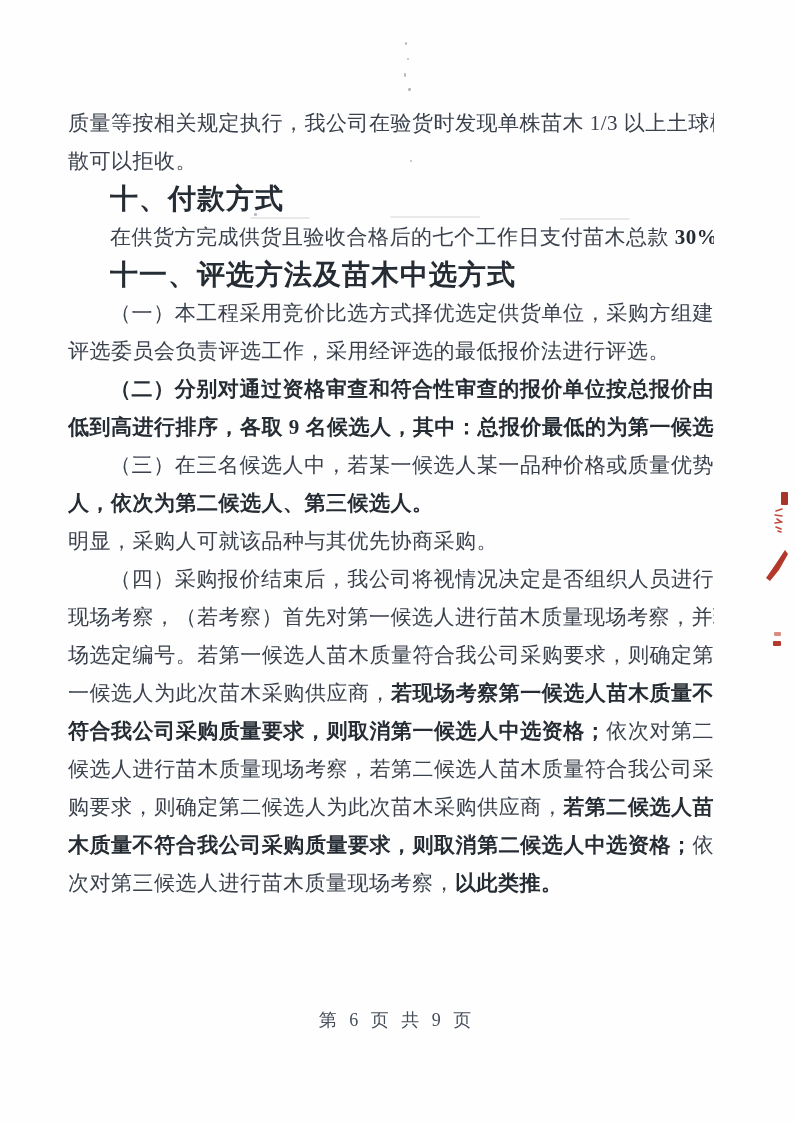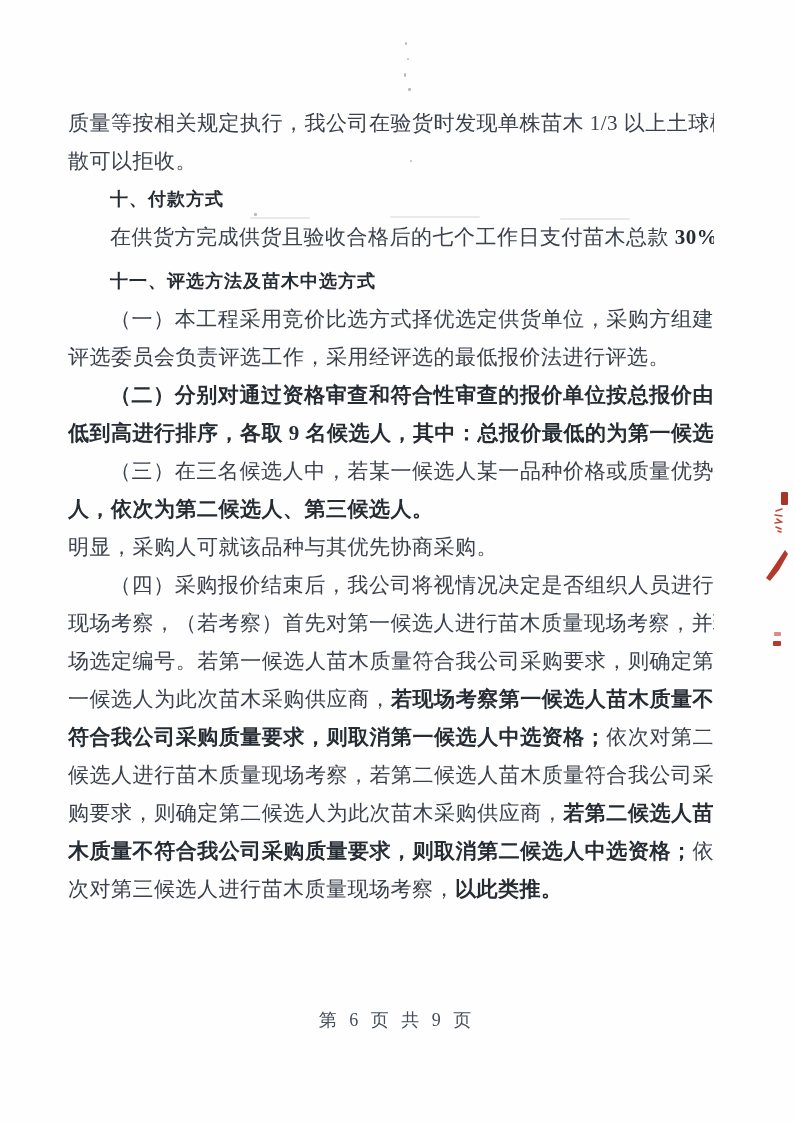--- a/index.html
+++ b/index.html
@@ -17,24 +17,24 @@
     font-size:21px;color:#3a414c;
     text-align:justify;text-justify:inter-character;
     -moz-text-align-last:justify;text-align-last:justify;
     letter-spacing:0.5px;overflow:hidden;
     white-space:nowrap;
   }
   .line.last{-moz-text-align-last:left;text-align-last:left;}
   .line.indent{text-indent:42px;}
   .line.heading{
     font-family:"Liberation Sans",sans-serif;
-    font-weight:bold;font-size:18px;color:#2a313b;
+    font-weight:bold;font-size:28px;color:#2a313b;
     letter-spacing:1px;
   }
-  .line.sp{margin-top:6px;}
+  .line.sp{}
   .b{font-weight:bold;color:#262c34;}
   .footer{
     position:absolute;left:0;right:0;top:1008px;
     text-align:center;font-size:18px;color:#454e5a;
     letter-spacing:4px;line-height:24px;
   }
   .seal{position:absolute;}
   .speck{position:absolute;background:rgba(100,105,115,0.45);border-radius:1px;}
   .streak{position:absolute;background:#e9e9ec;height:2px;border-radius:1px;}
 </style>

